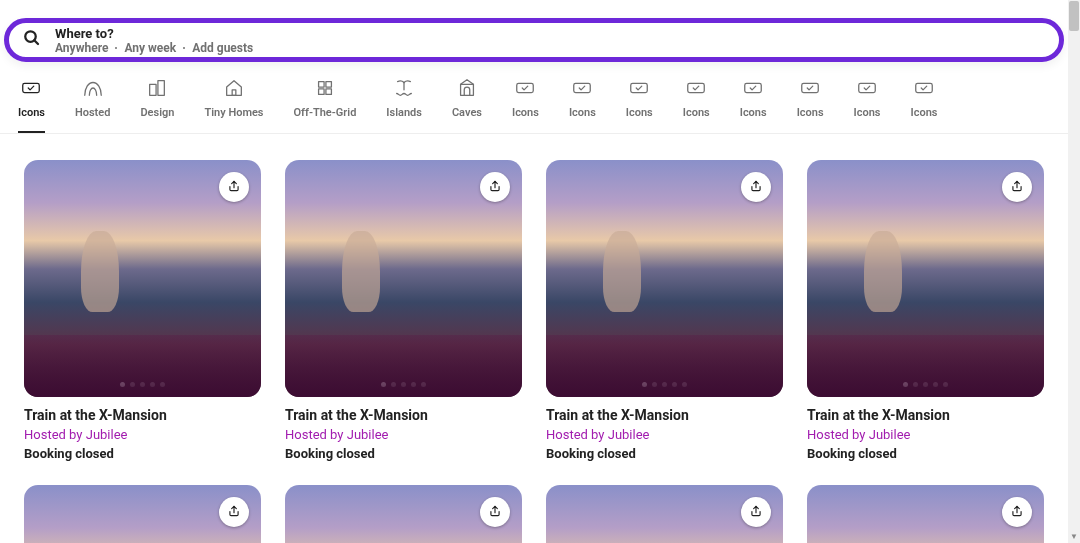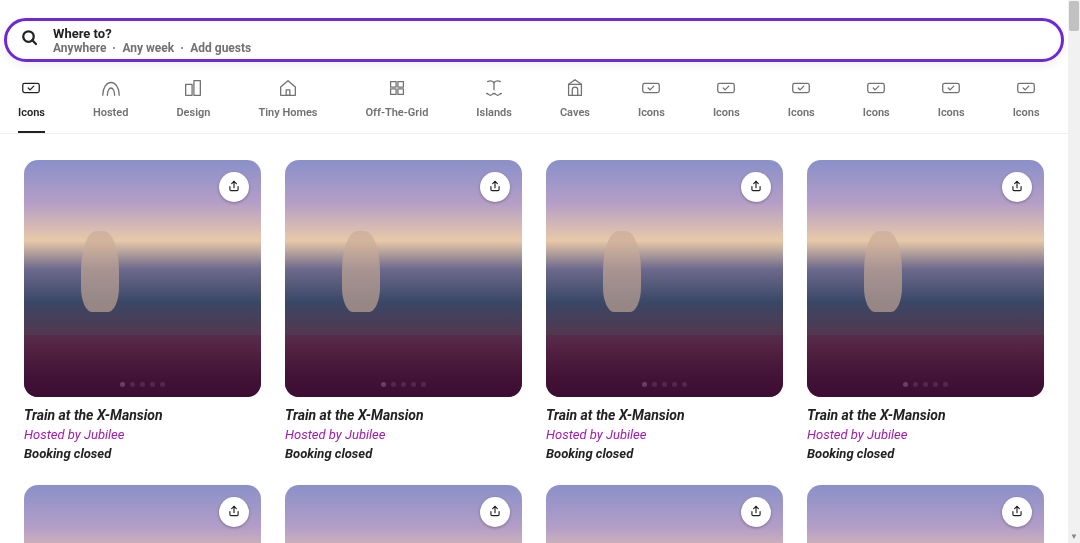--- a/index.html
+++ b/index.html
@@ -42,36 +42,36 @@
 
 
 .search-wrap {
   padding: 18px 4px 0 4px;
 }
 .search {
   display: flex;
   align-items: center;
   gap: 14px;
   height: 44px;
-  border: 3px solid #6d28d9;
+  border: 5px solid #6d28d9;
   border-radius: 30px;
   padding: 0 14px;
   box-shadow: 0 4px 10px rgba(0,0,0,0.06);
   cursor: pointer;
 }
 .search-icon svg { width: 18px; height: 18px; }
 .search-text { display: flex; flex-direction: column; }
 .search-title { font-size: 13px; font-weight: 700; }
 .search-sub { font-size: 12px; color: #717171; display: flex; align-items: center; gap: 7px; font-weight: bold; }
 .dot { width:2px; height:2px; background:#717171; border-radius:50%; display:inline-block; }
 
 
 .cats {
   display: flex;
-  gap: 48px;
+  gap: 30px;
   padding: 14px 18px 0 18px;
   border-bottom: 1px solid #eee;
   overflow: hidden;
 }
 .cat {
   display: flex;
   flex-direction: column;
   align-items: center;
   gap: 6px;
   font-size: 11px;
@@ -86,21 +86,21 @@
 .cat-icon svg { width: 22px; height: 22px; stroke:#717171; fill:none; stroke-width:1.4; }
 .cat.active .cat-icon svg { stroke:#222; }
 
 
 .grid {
   display: grid;
   grid-template-columns: repeat(4, 1fr);
   gap: 24px 24px;
   padding: 26px 24px 40px 24px;
 }
-.card { display:flex; flex-direction:column; gap:4px; cursor:pointer;font-style:italic; }
+.card { display:flex; flex-direction:column; gap:4px; cursor:pointer; }
 .thumb {
   position: relative;
   width: 100%;
   aspect-ratio: 1/1;
   border-radius: 14px;
   overflow: hidden;
   background: linear-gradient(180deg,
      #8a90c9 0%, #b49ec7 18%, #e8c9a8 34%, #6d6a8c 46%,
      #3a4766 60%, #5a3248 78%, #3d1e34 100%);
 }

